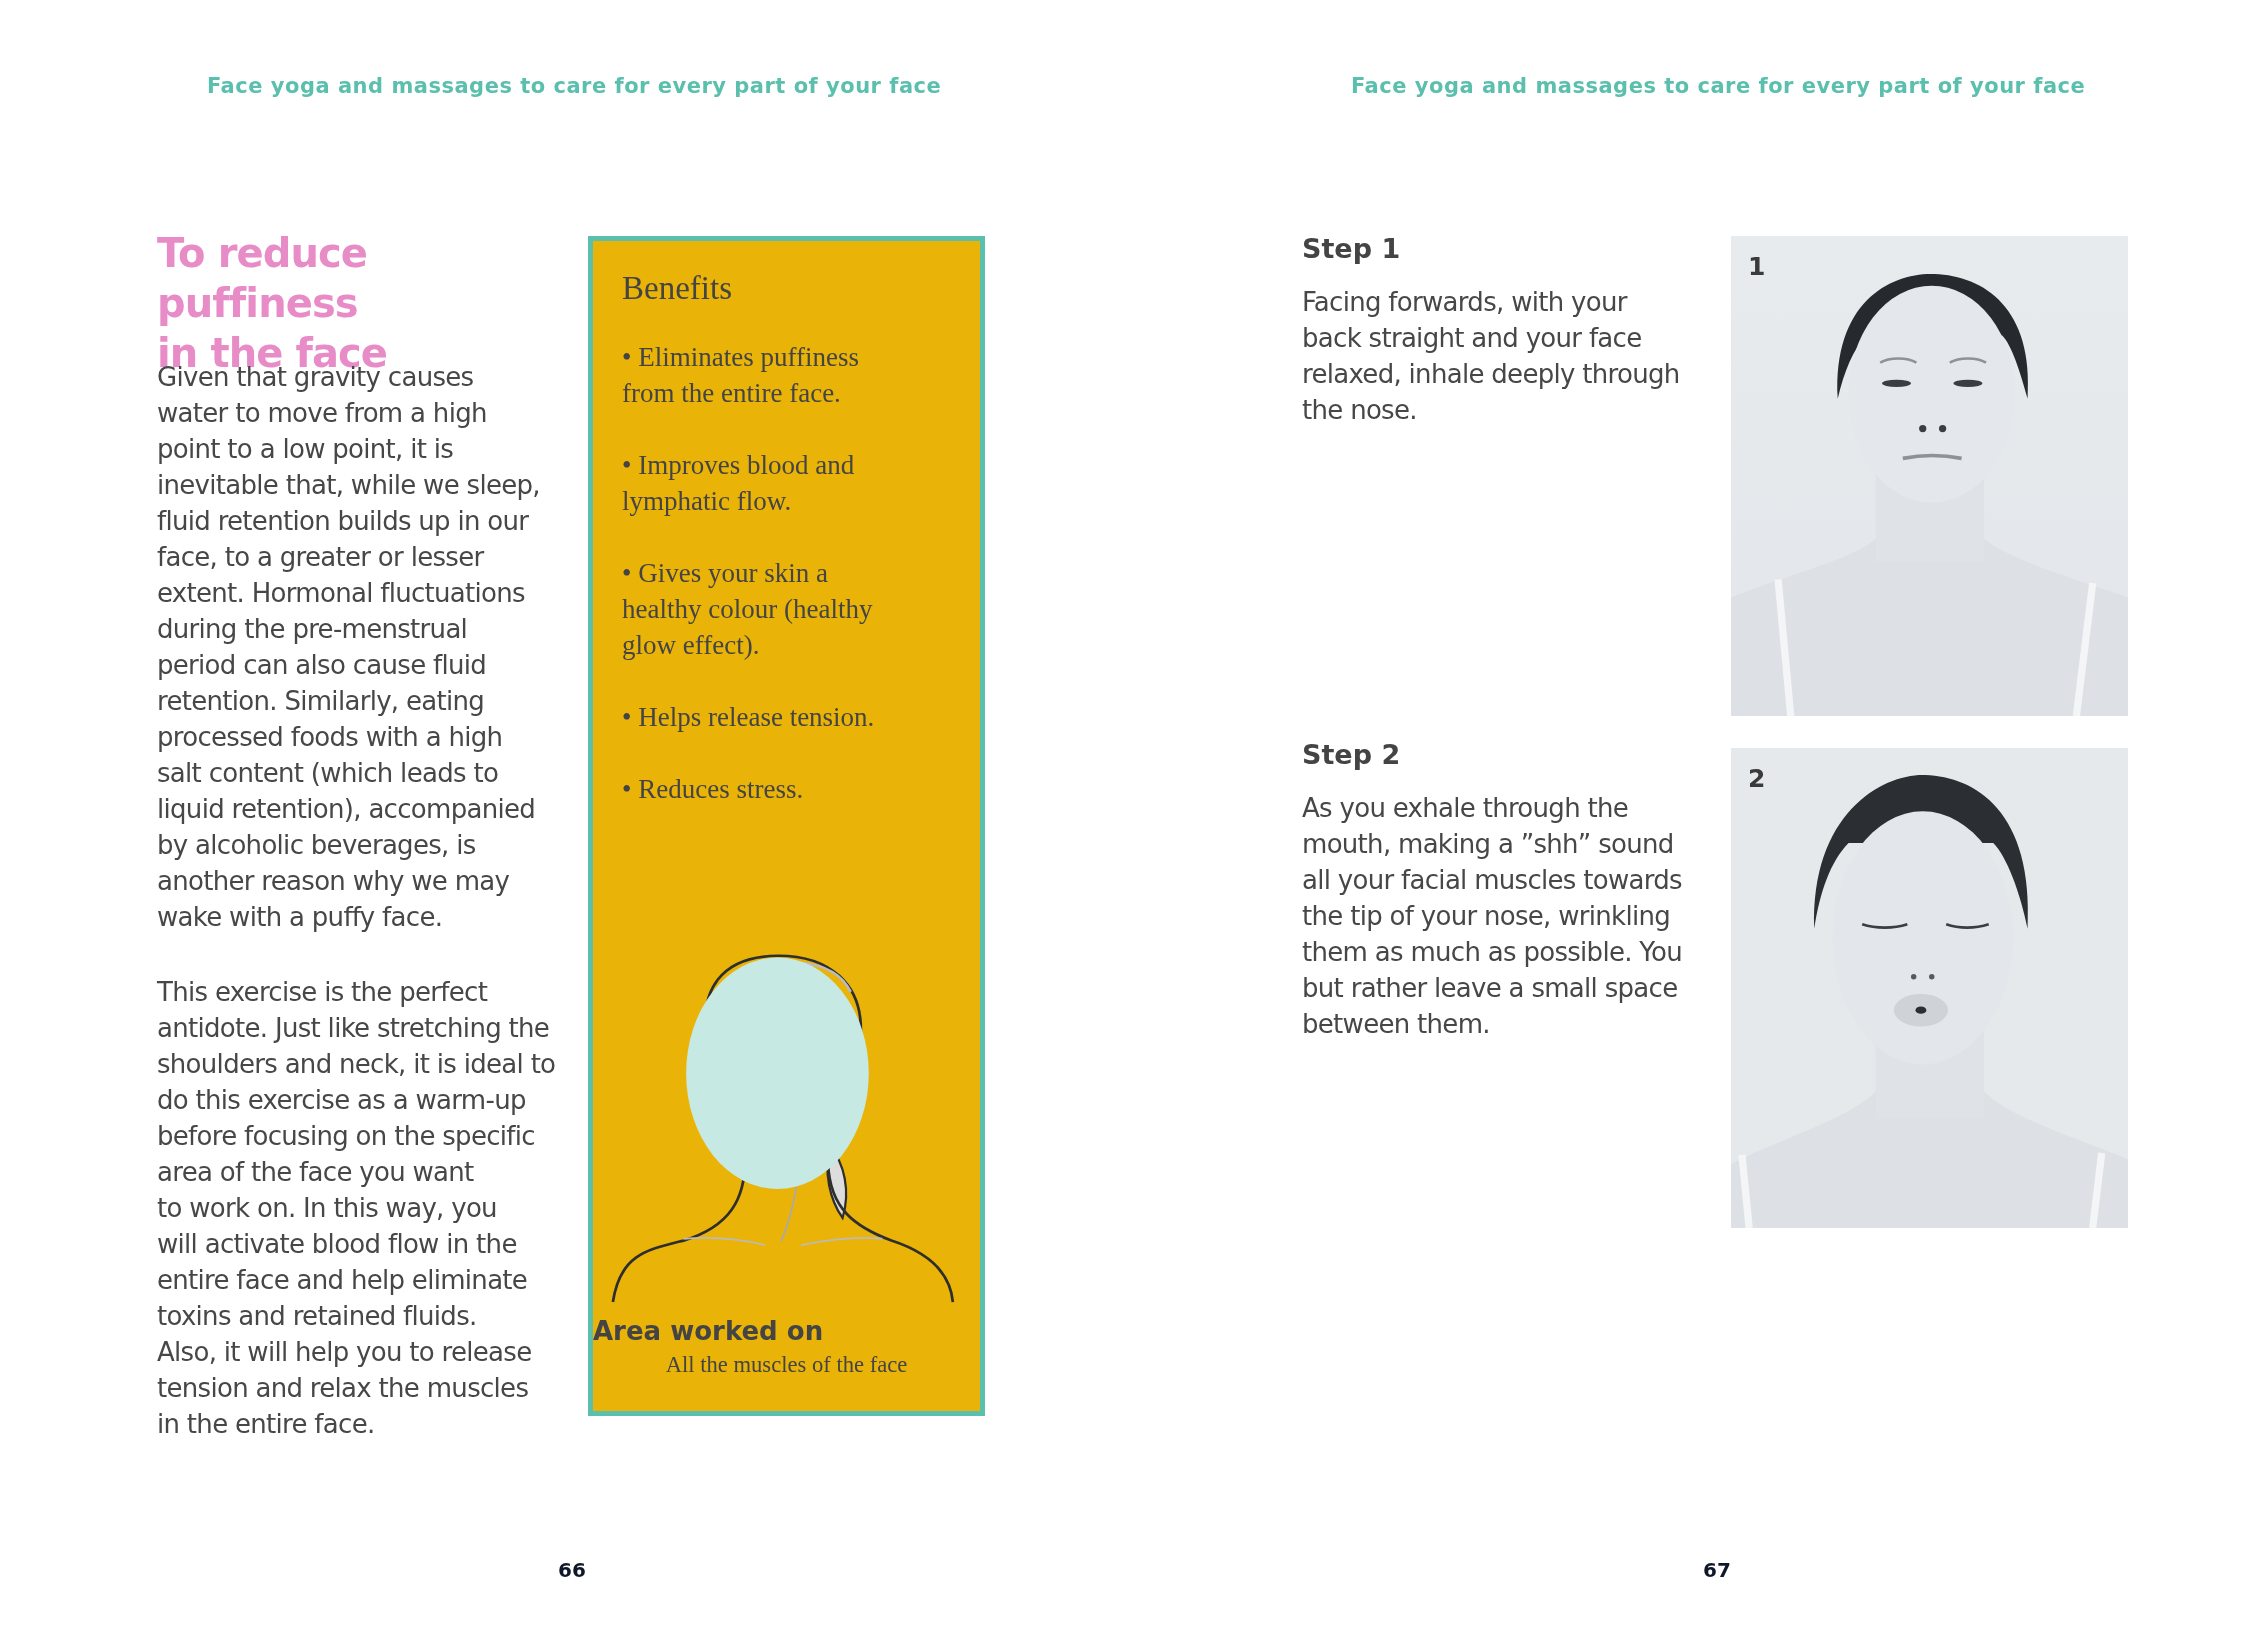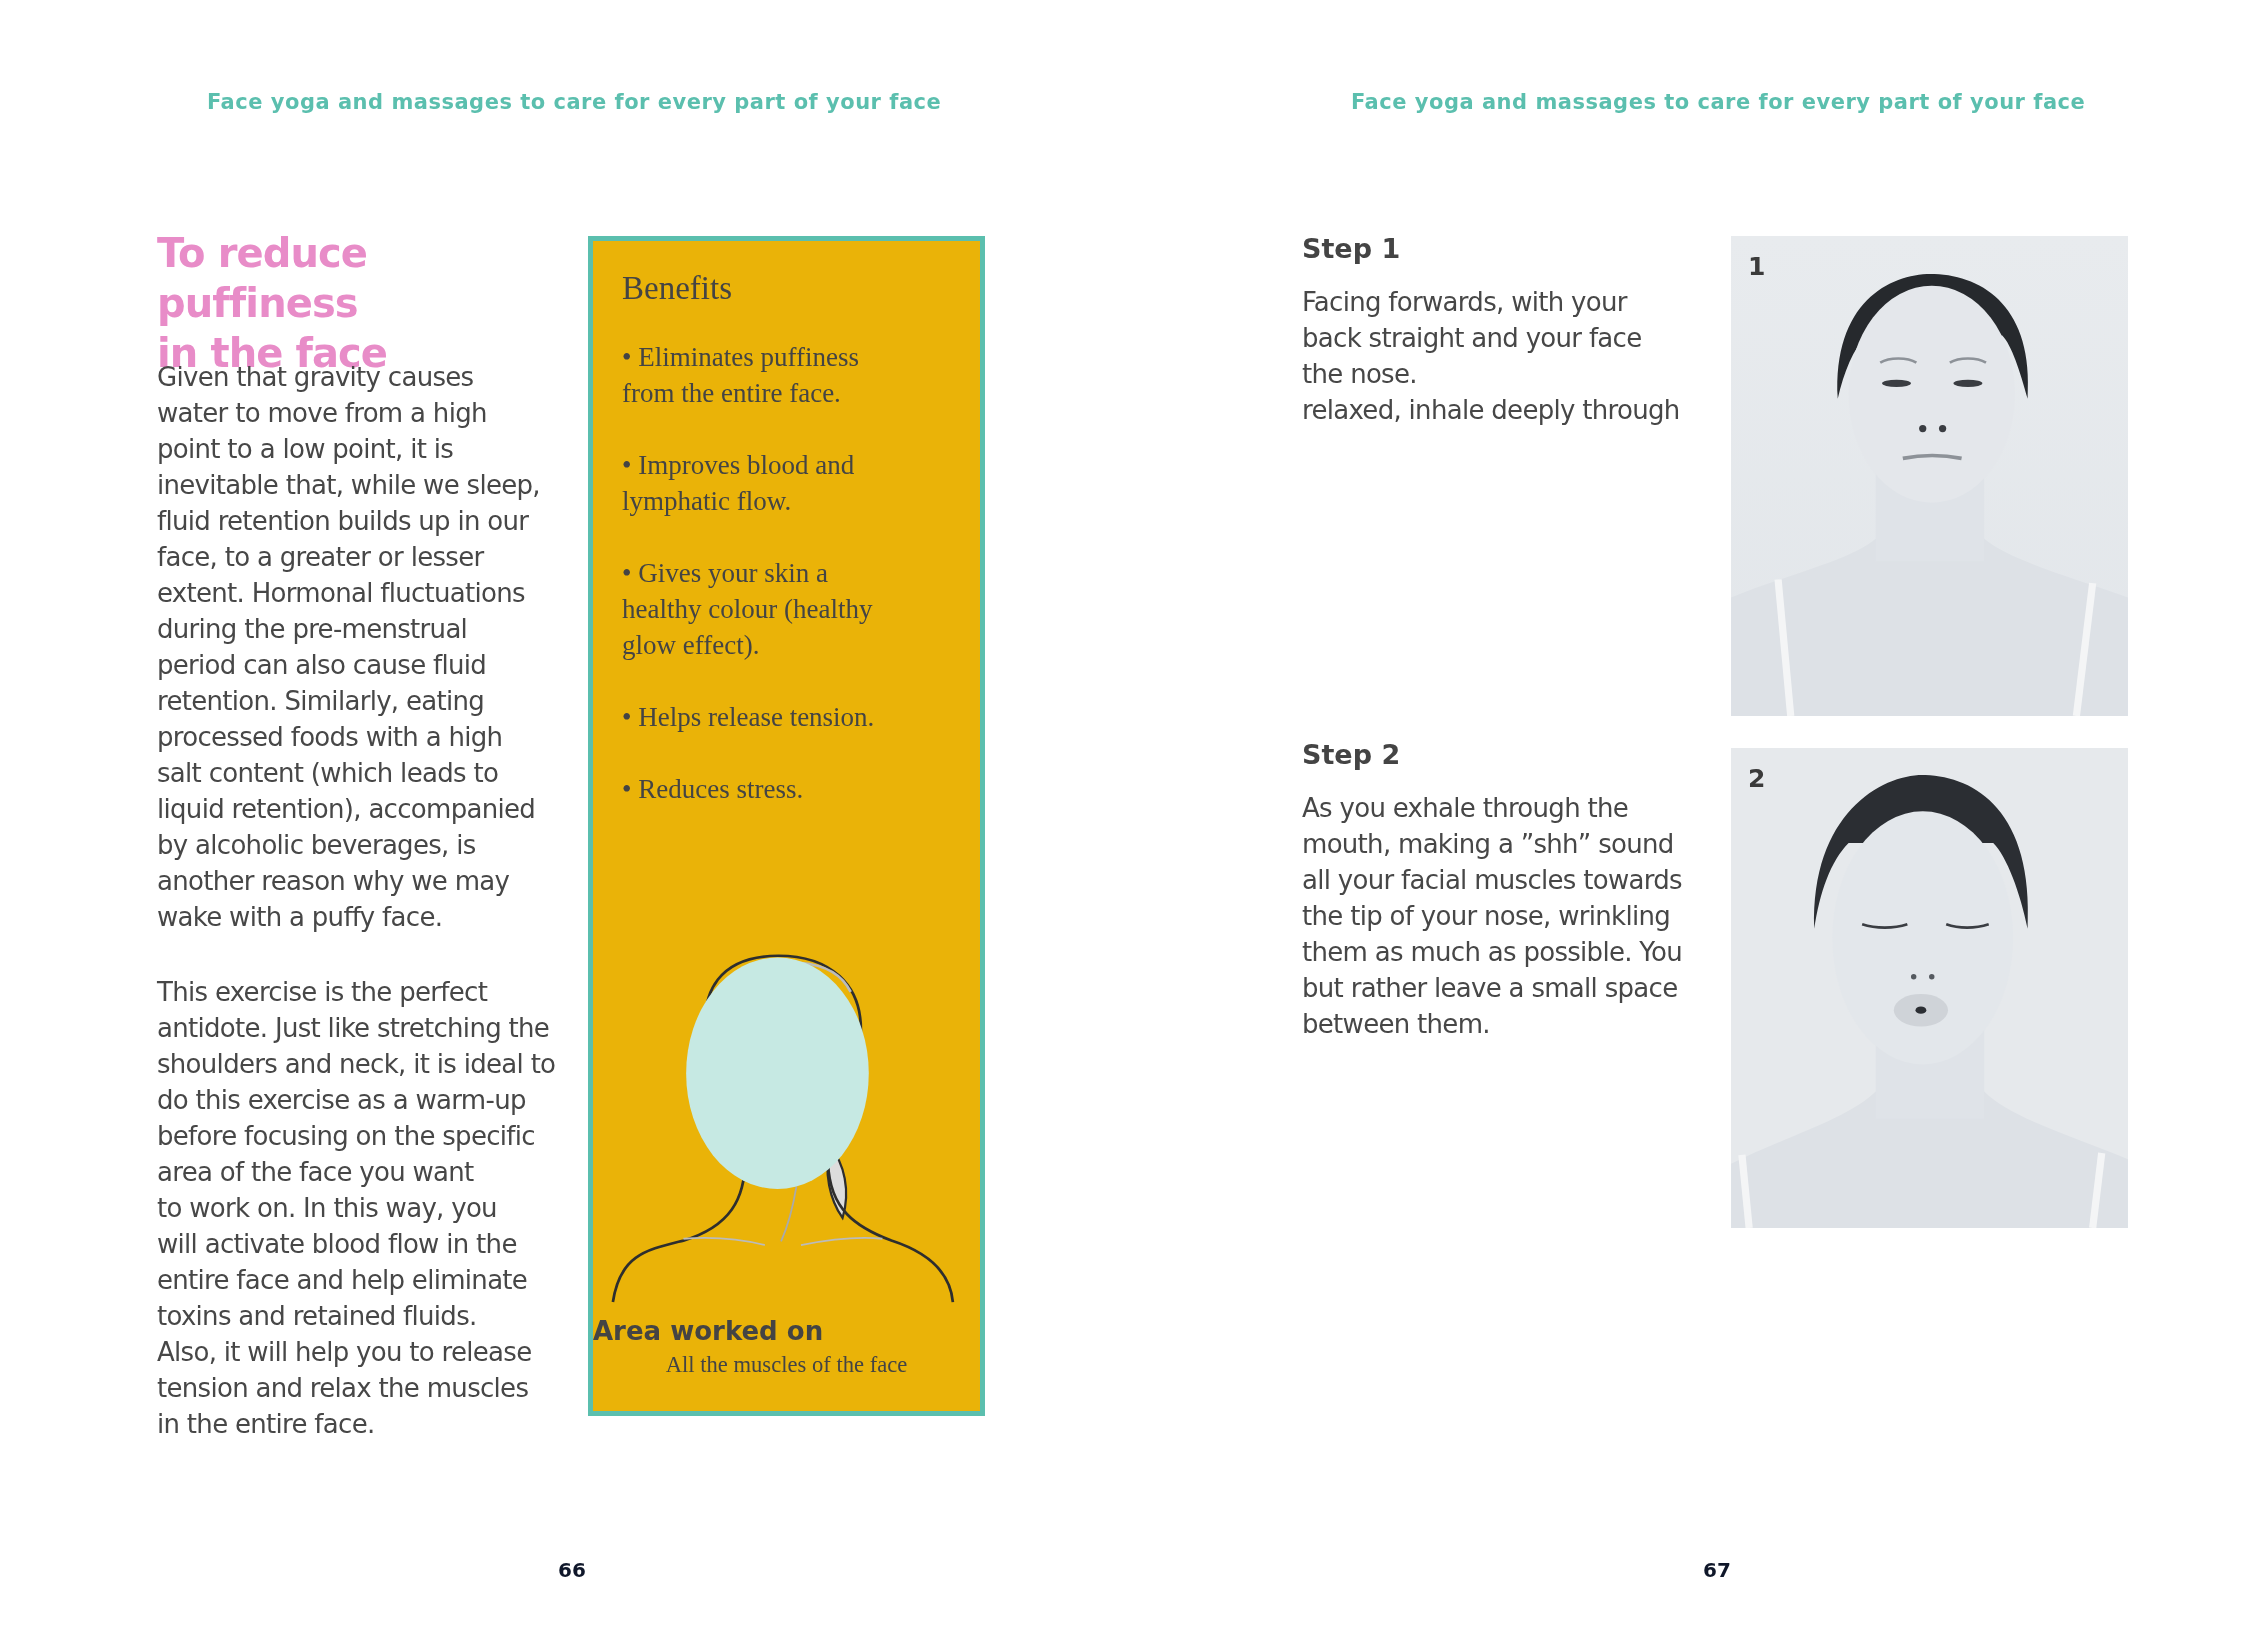--- a/index.html
+++ b/index.html
@@ -1,21 +1,21 @@
 <!DOCTYPE html>
 <html style="font-size:14.5px"><head>
 <meta charset="utf-8">
 <style>
   html, body { margin:0; padding:0; }
   body {
     width:2262px; height:1637px; background:#ffffff; position:relative; overflow:hidden;
     font-family:"Liberation Sans", sans-serif; color:#444444;
   }
   .running-head {
-    position:absolute; top:90px; font-family:"DejaVu Sans", sans-serif; font-weight:bold;
+    position:absolute; top:74px; font-family:"DejaVu Sans", sans-serif; font-weight:bold;
     font-size:21px; letter-spacing:0.5px; color:#5bbfae; white-space:nowrap;
   }
   .title {
     position:absolute; left:157px; top:228px; width:416px;
     font-family:"DejaVu Sans", sans-serif; font-weight:bold; font-size:40px; line-height:50px;
     color:#e88cc8; letter-spacing:-0.9px;
   }
   .body-text {
     position:absolute; left:157px; width:407px;
     font-family:"DejaVu Sans", sans-serif; font-size:26px; line-height:36px; color:#474747;
@@ -160,22 +160,22 @@
   <div class="page-num" style="left:558px;">66</div>
 </div>
 
 <div>
   <div class="running-head" style="left:1351px;">Face yoga and massages to care for every part of your face</div>
 
   <div class="step-heading" style="top:233px;">Step 1</div>
   <div class="step-text" style="top:284px;">
     <span class="line">Facing forwards, with your</span>
     <span class="line">back straight and your face</span>
+    <span class="line">relaxed, inhale deeply through</span>
     <span class="line">the nose.</span>
-    <span class="line">relaxed, inhale deeply through</span>
   </div>
 
   <div class="photo" style="top:236px;">
     <svg width="397" height="480" viewBox="0 0 439 531">
       <defs>
         <linearGradient id="bg1" x1="0" y1="0" x2="0" y2="1">
           <stop offset="0" stop-color="#e8ebee"></stop>
             <stop offset="1" stop-color="#e2e6ea"></stop>
         </linearGradient>
       </defs>

